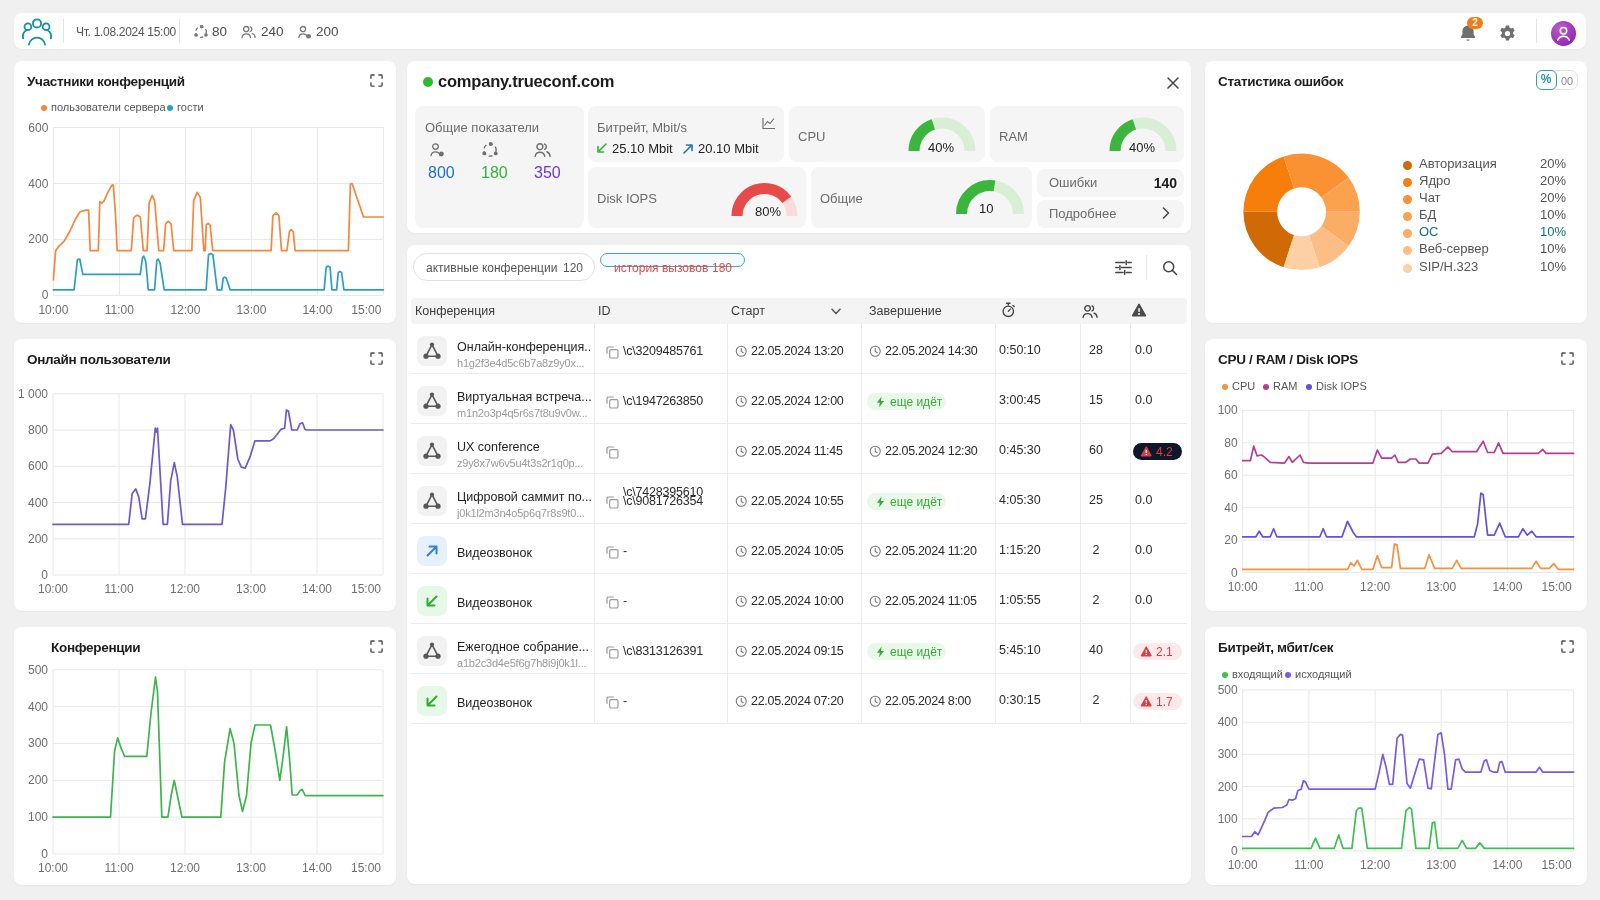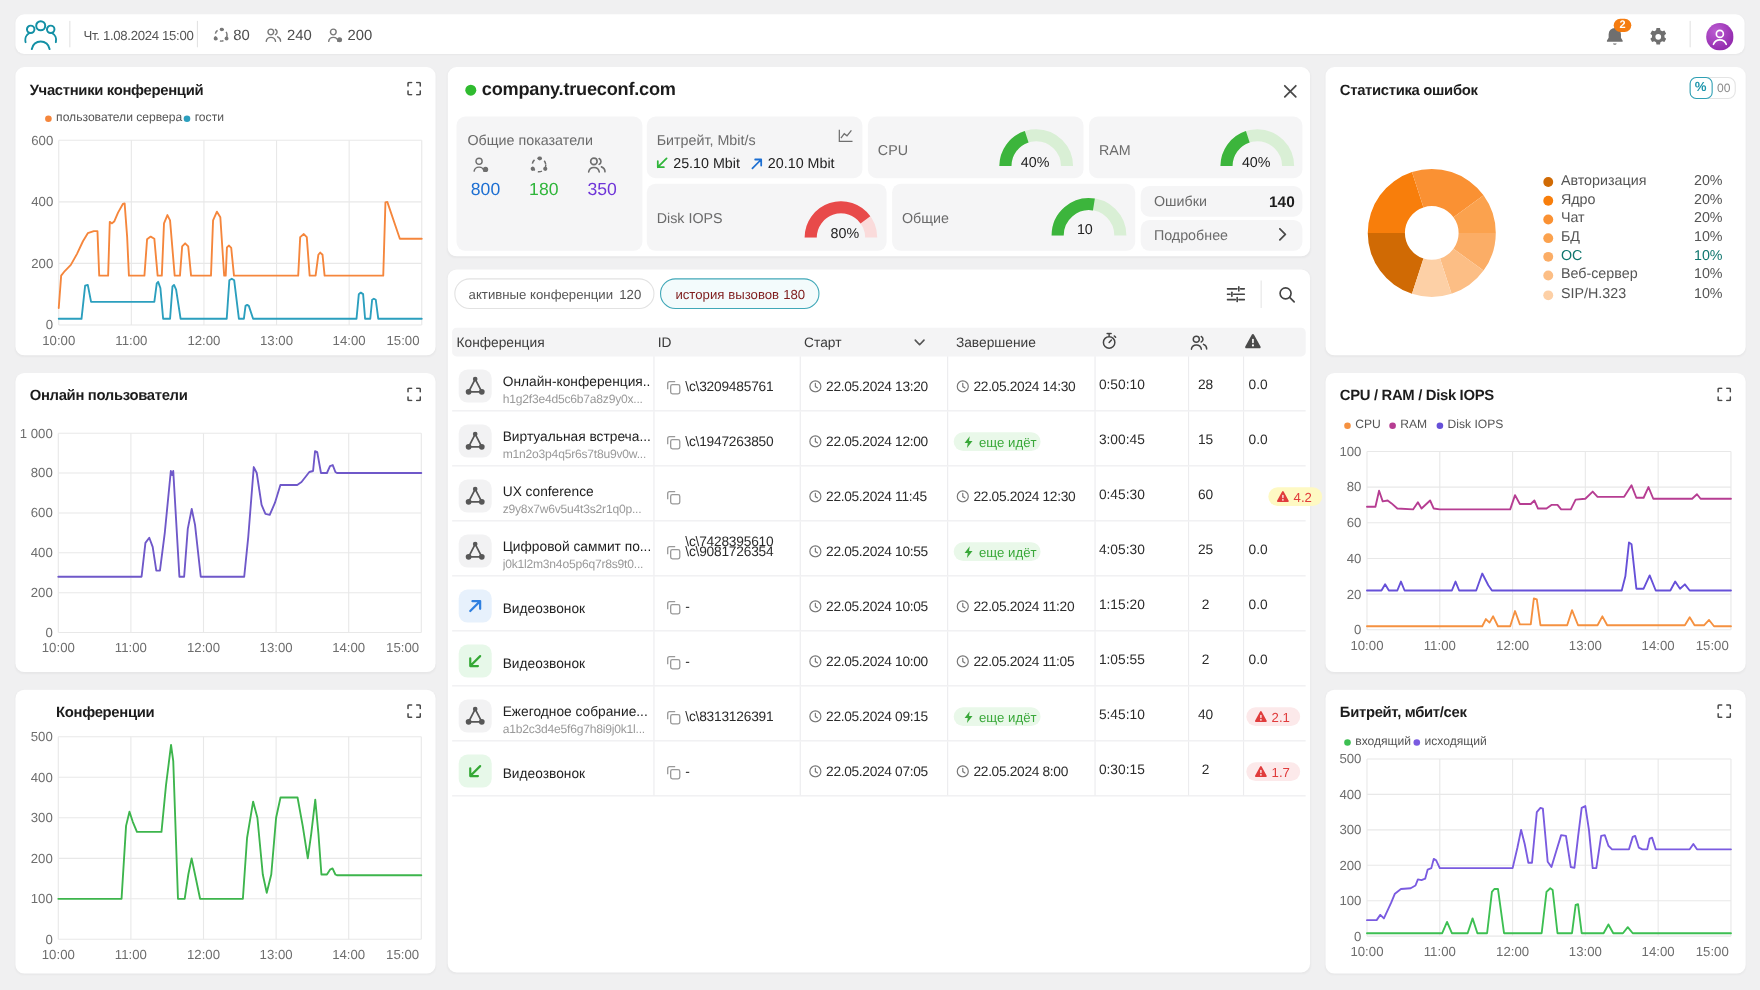--- a/index.html
+++ b/index.html
@@ -247,21 +247,21 @@
     <div class="sublab" style="left:642px;top:145px;">Подробнее</div>
     <svg style="position:absolute;left:755px;top:146px" width="8" height="12" viewBox="0 0 8 12">
 <path d="M1.5 1 L6.5 6 L1.5 11" stroke="#4a4a4a" stroke-width="1.6" fill="none" stroke-linecap="round" stroke-linejoin="round"></path>
     </svg>
   </div>
 <div class="card" style="left:407px;top:245px;width:784px;height:639px;">
     <div style="position:absolute;left:6px;top:8px;width:182px;height:28px;border:1px solid #e2e2e2;border-radius:14px;background:#fff;font-size:12px;color:#555;">
       <span style="position:absolute;left:12px;top:7px;">активные конференции</span>
       <span style="position:absolute;right:11px;top:7px;">120</span>
     </div>
-    <div style="position:absolute;left:193px;top:8px;width:145px;height:28px;border:1px solid #41a8b8;border-radius:14px;background:#f3fbfc;font-size:12px;color:#7f1d1d;">
+    <div style="position:absolute;left:193px;top:8px;width:145px;height:14px;border:1px solid #41a8b8;border-radius:14px;background:#f3fbfc;font-size:12px;color:#ef4444;">
       <span style="position:absolute;left:13px;top:7px;">история вызовов</span>
       <span style="position:absolute;right:12px;top:7px;">180</span>
     </div>
     <svg style="position:absolute;left:708px;top:15px" width="17" height="15" viewBox="0 0 17 15">
 <g stroke="#444" stroke-width="1.5" stroke-linecap="round">
 <line x1="0.8" y1="2.6" x2="9.5" y2="2.6"></line>
         <line x1="12.8" y1="2.6" x2="16.2" y2="2.6"></line>
         <line x1="11.2" y1="0.8" x2="11.2" y2="4.5"></line>
 <line x1="0.8" y1="7.5" x2="3.2" y2="7.5"></line>
         <line x1="6.5" y1="7.5" x2="16.2" y2="7.5"></line>
@@ -423,21 +423,21 @@
       </div>
       <div style="position:absolute;left:458px;top:19px;width:130px;height:20px;">
         <svg width="12.5" height="12.5" viewBox="0 0 14 14" style="position:absolute;left:0;top:1.5px">
           <circle cx="7" cy="7" r="5.6" fill="none" stroke="#777" stroke-width="1.2"></circle>
           <path d="M7 3.8 V7.2 L9.2 8.6" stroke="#777" stroke-width="1.2" fill="none" stroke-linecap="round"></path>
         </svg>
         <span style="position:absolute;left:16px;top:1px;font-size:12.5px;letter-spacing:-0.3px;color:#2b2b2b;">22.05.2024 12:30</span>
       </div>
       <div style="position:absolute;left:588px;top:19px;font-size:12.5px;color:#2b2b2b;">0:45:30</div>
       <div style="position:absolute;left:660px;top:19px;width:50px;text-align:center;font-size:12.5px;color:#2b2b2b;">60</div>
-      <div style="position:absolute;left:742px;top:19px;width:49px;height:17px;background:#fef9c3;border-radius:9px;">
+      <div style="position:absolute;left:722px;top:19px;width:49px;height:17px;background:#0f172a;border-radius:9px;">
         <span style="position:absolute;left:7px;top:2.5px;">
           <svg width="12.5" height="11.5" viewBox="0 0 16 15" style="position:absolute;left:0;top:0.5px">
             <path d="M7.1 1.2 a1.05 1.05 0 0 1 1.8 0 l6 10.8 a1.05 1.05 0 0 1 -0.9 1.6 H2 a1.05 1.05 0 0 1 -0.9 -1.6 Z" fill="#e03c3c"></path>
             <rect x="7.3" y="5" width="1.5" height="4" rx="0.7" fill="#fff"></rect>
             <circle cx="8.05" cy="11" r="0.95" fill="#fff"></circle>
           </svg>
         </span>
         <span style="position:absolute;left:23px;top:1.5px;font-size:12px;color:#e03c3c;">4.2</span>
       </div>
     </div>
@@ -630,21 +630,21 @@
           <path d="M1 7.8 V2.7 Q1 1 2.7 1 H7.8" fill="none" stroke="#999" stroke-width="1.2"></path>
           <rect x="3.7" y="3.7" width="8.3" height="8.3" rx="1.6" fill="none" stroke="#999" stroke-width="1.2"></rect>
         </svg>
         <span style="position:absolute;left:21px;top:1px;font-size:12.5px;letter-spacing:-0.2px;color:#2b2b2b;">-</span>
       </div>
       <div style="position:absolute;left:324px;top:19px;width:130px;height:20px;">
         <svg width="12.5" height="12.5" viewBox="0 0 14 14" style="position:absolute;left:0;top:1.5px">
           <circle cx="7" cy="7" r="5.6" fill="none" stroke="#777" stroke-width="1.2"></circle>
           <path d="M7 3.8 V7.2 L9.2 8.6" stroke="#777" stroke-width="1.2" fill="none" stroke-linecap="round"></path>
         </svg>
-        <span style="position:absolute;left:16px;top:1px;font-size:12.5px;letter-spacing:-0.3px;color:#2b2b2b;">22.05.2024 07:05</span>
+        <span style="position:absolute;left:16px;top:1px;font-size:12.5px;letter-spacing:-0.3px;color:#2b2b2b;">22.05.2024 07:20</span>
       </div>
       <div style="position:absolute;left:458px;top:19px;width:130px;height:20px;">
         <svg width="12.5" height="12.5" viewBox="0 0 14 14" style="position:absolute;left:0;top:1.5px">
           <circle cx="7" cy="7" r="5.6" fill="none" stroke="#777" stroke-width="1.2"></circle>
           <path d="M7 3.8 V7.2 L9.2 8.6" stroke="#777" stroke-width="1.2" fill="none" stroke-linecap="round"></path>
         </svg>
         <span style="position:absolute;left:16px;top:1px;font-size:12.5px;letter-spacing:-0.3px;color:#2b2b2b;">22.05.2024 8:00</span>
       </div>
       <div style="position:absolute;left:588px;top:19px;font-size:12.5px;color:#2b2b2b;">0:30:15</div>
       <div style="position:absolute;left:660px;top:19px;width:50px;text-align:center;font-size:12.5px;color:#2b2b2b;">2</div>

